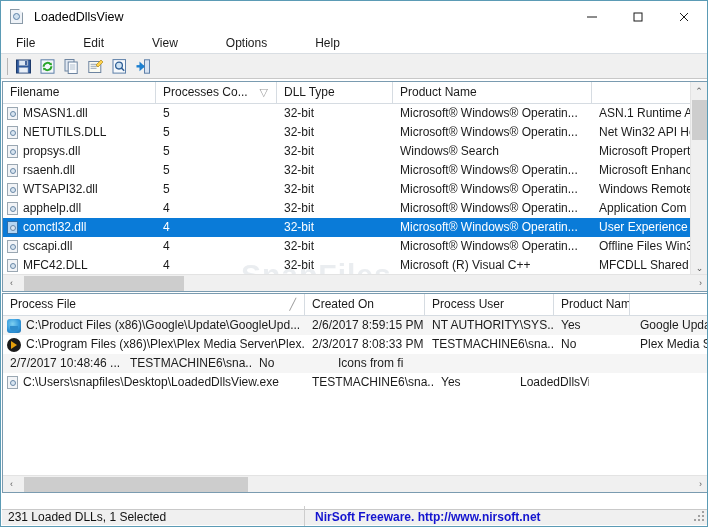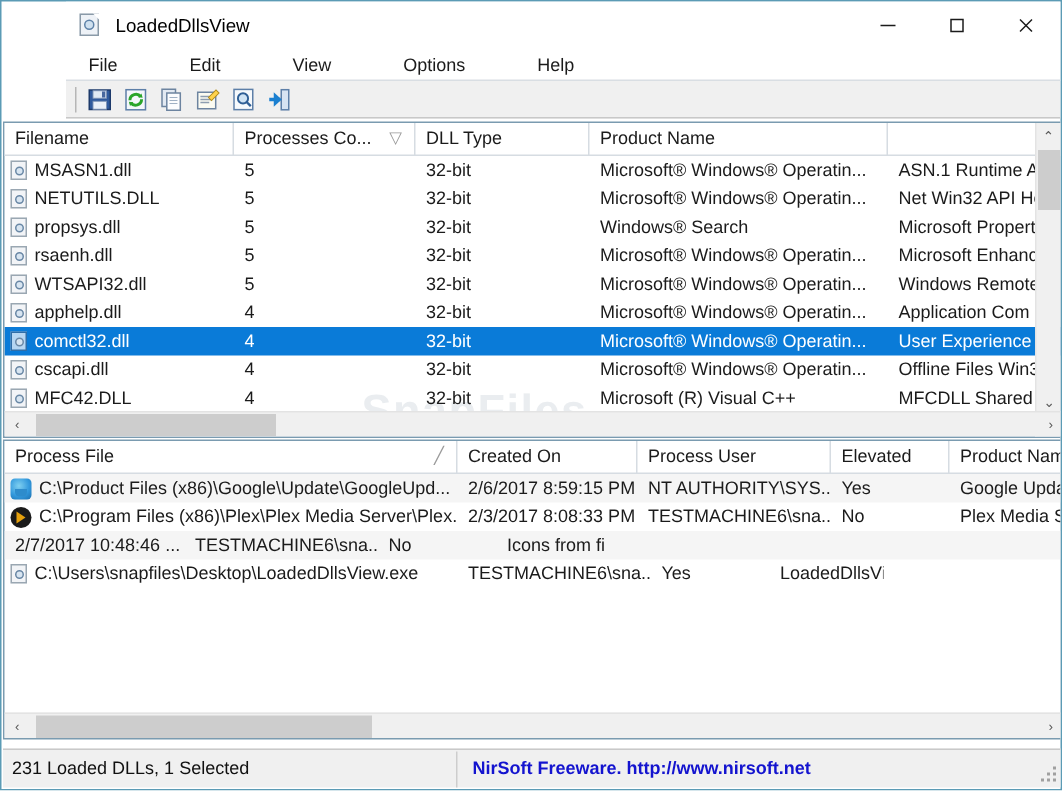--- a/index.html
+++ b/index.html
@@ -10,21 +10,20 @@
     font-family: "Liberation Sans", sans-serif;
     overflow: hidden;
   }
 
   #app {
     position: relative;
     width: 708px; height: 527px;
     background: #ffffff;
     border: 1px solid #5b9bb5;
     overflow: hidden;
-    padding-left: 43px;
   }
 
   
   .titlebar {
     height: 31px;
     background: #ffffff;
     display: flex;
     align-items: center;
     position: relative;
   }
@@ -261,21 +260,21 @@
   .hscroll .thumb {
     position: absolute;
     top: 1px; height: 15px;
     background: #cdcdcd;
   }
 
   
   .statusbar {
     position: absolute;
     left: 1px; bottom: 1px;
-    width: 706px; height: 26px;
+    width: 706px; height: 16px;
     background: #f0f0f0;
     border-top: 1px solid #c9c9c9;
     display: flex;
     align-items: center;
   }
   .status-pane {
     height: 24px;
     line-height: 23px;
     font-size: 12px;
     color: #111111;
@@ -538,21 +537,20 @@
       </div>
       <div class="arrow">›</div>
     </div>
   </div>
 
   <div class="panel" id="bot-panel">
     <div class="hdrrow" id="proc-header">
         <div class="hdr" style="width: 302px;"><span>Process File</span><span class="sortmark">╱</span></div>
         <div class="hdr" style="width: 120px;"><span>Created On</span></div>
         <div class="hdr" style="width: 129px;"><span>Process User</span></div>
-        <div class="hdr" style="width: 79px;"><span>Elevated</span></div>
         <div class="hdr" style="width: 76px;"><span>Product Nam</span></div>
       </div>
     <div class="rows" id="proc-rows">
         <div class="row alt">
           <div class="cell icon-cell" style="width: 302px;">
             <span class="ic google"></span>
             <span>C:\Product Files (x86)\Google\Update\GoogleUpd...</span>
           </div>
           <div class="cell" style="width: 120px;">2/6/2017 8:59:15 PM</div>
           <div class="cell" style="width: 129px;">NT AUTHORITY\SYS...</div>

